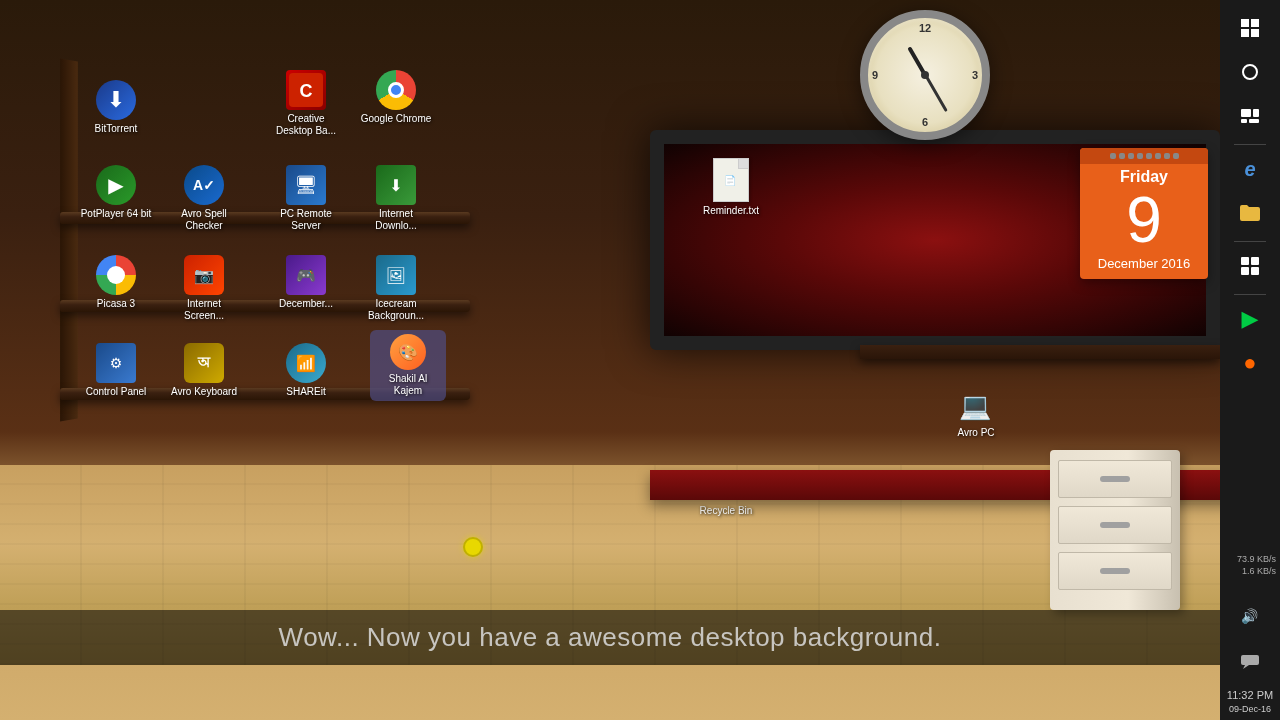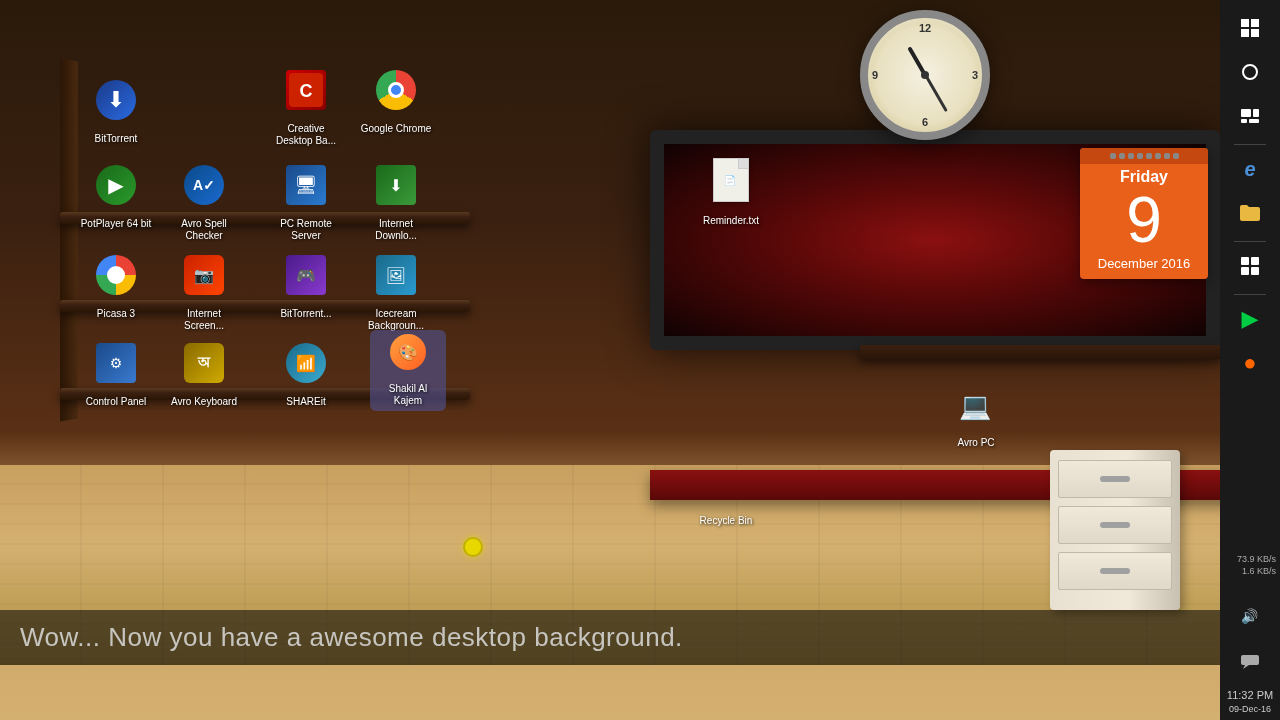--- a/index.html
+++ b/index.html
@@ -76,21 +76,21 @@
       justify-content: center;
       font-size: 28px;
       border-radius: 6px;
     }
 
     .icon-label {
       color: white;
       font-size: 10px;
       text-align: center;
       text-shadow: 1px 1px 3px rgba(0,0,0,0.9);
-      margin-top: 13px;
+      margin-top: 3px;
       line-height: 1.2;
       max-width: 72px;
       word-break: break-word;
     }
 
     
     #icon-bittorrent { top: 80px; left: 80px; }
     #icon-codeblocks { top: 80px; left: 168px; }
     #icon-creativedesktop { top: 70px; left: 270px; }
     #icon-googlechrome { top: 70px; left: 360px; }
@@ -361,20 +361,21 @@
     }
 
     
     .subtitle-bar {
       position: absolute;
       bottom: 55px;
       left: 0;
       right: 60px;
       background: rgba(0,0,0,0.55);
       padding: 12px 20px;
+      text-align: center;
     }
 
     .subtitle-text {
       color: rgba(220,220,220,0.85);
       font-size: 26px;
       font-weight: 300;
       letter-spacing: 0.5px;
     }
 
     
@@ -588,21 +589,21 @@
     <div class="icon-img" style="background: linear-gradient(135deg, #cc2200, #ff4400); border-radius:6px;">
       <span style="color:white; font-size:16px;">📷</span>
     </div>
     <span class="icon-label">Internet Screen...</span>
   </div>
 
   <div class="desktop-icon" id="icon-desktopgames">
     <div class="icon-img" style="background: linear-gradient(135deg, #4a1a8a, #8a3acf); border-radius:4px;">
       <span style="color:white; font-size:16px;">🎮</span>
     </div>
-    <span class="icon-label">BitTorrent...</span>
+    <span class="icon-label">December...</span>
   </div>
 
   <div class="desktop-icon" id="icon-desktopbg">
     <div class="icon-img" style="background: linear-gradient(135deg, #1a6a8a, #2a9acf); border-radius:4px;">
       <span style="color:white; font-size:16px;">🖼</span>
     </div>
     <span class="icon-label">Icecream Backgroun...</span>
   </div>
 
   <div class="desktop-icon" id="icon-controlpanel">

